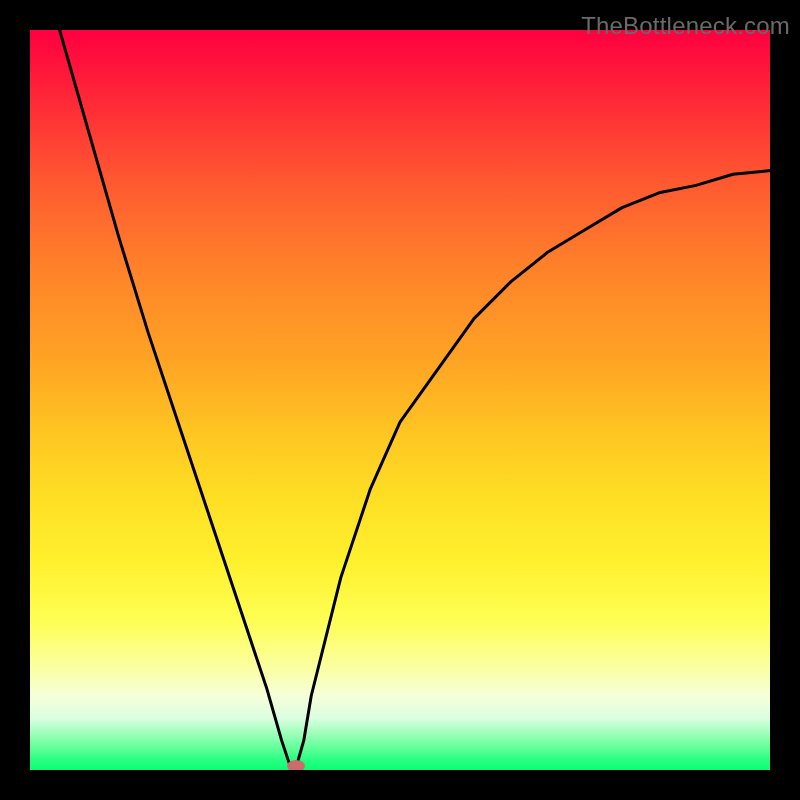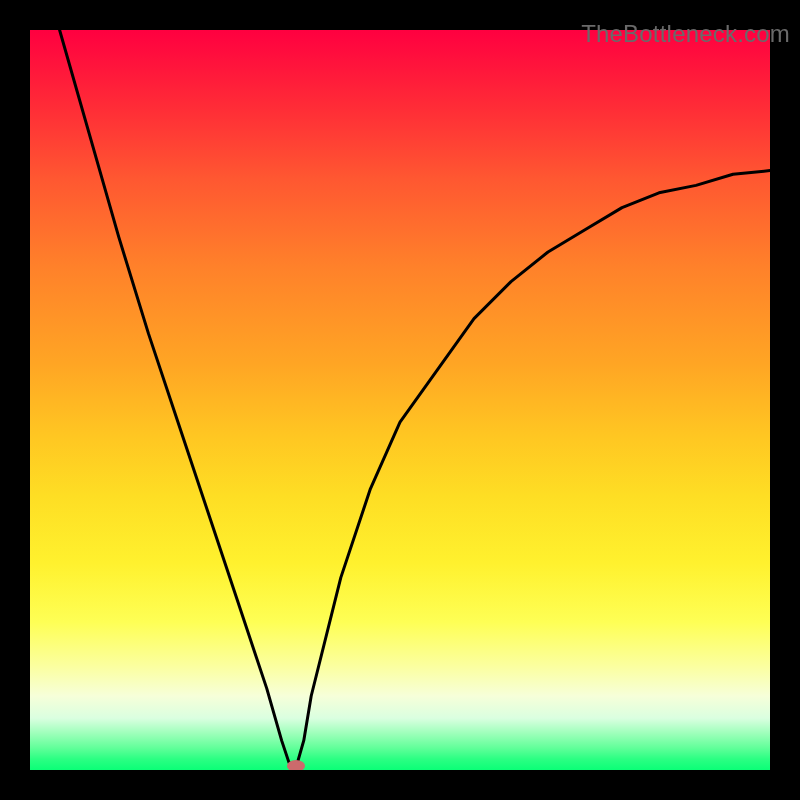--- a/index.html
+++ b/index.html
@@ -5,21 +5,21 @@
   * { margin: 0; padding: 0; box-sizing: border-box; }
   html, body { width: 800px; height: 800px; overflow: hidden; background: #000; }
   .frame {
     position: relative;
     width: 800px;
     height: 800px;
     background: #000;
   }
   .watermark {
     position: absolute;
-    top: 20px;
+    top: 12px;
     right: 10px;
     color: #6a6a6a;
     font-family: Arial, Helvetica, sans-serif;
     font-size: 24px;
     font-weight: 500;
     letter-spacing: 0.2px;
     z-index: 10;
   }
   .plot-area {
     position: absolute;

